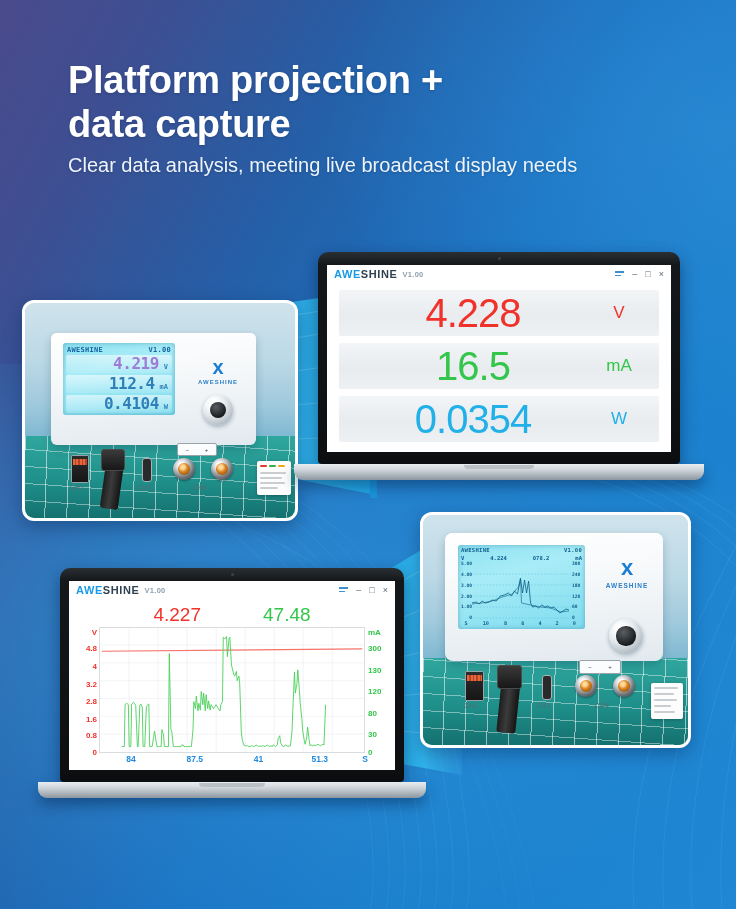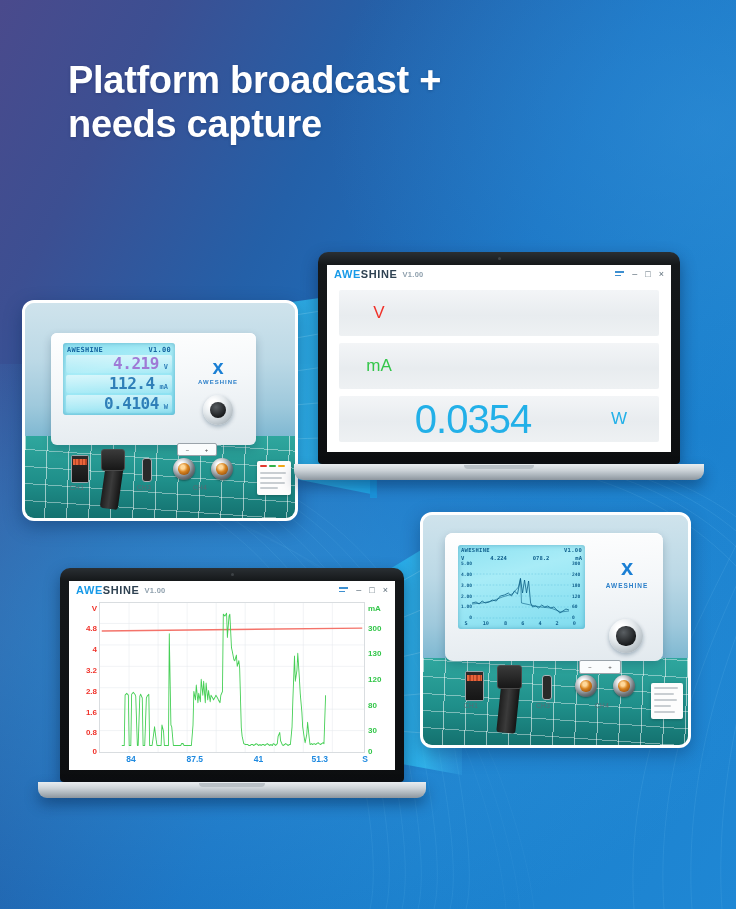--- a/index.html
+++ b/index.html
@@ -301,23 +301,24 @@
       </g>
       <g fill="none" stroke="#79c8f0" stroke-width="0.6" opacity="0.22">
         <path d="M230,520 C330,560 420,640 470,760 C500,840 505,900 506,909"></path>
         <path d="M250,530 C348,572 436,650 484,766 C514,846 519,900 520,909"></path>
         <path d="M270,540 C366,584 452,660 498,772 C528,852 533,900 534,909"></path>
       </g>
     </svg>
   </div>
 
   <div class="headline">
-    <div>Platform broadcast +</div>
-    <div>needs capture</div>
-  </div>
+    <div>Platform projection +</div>
+    <div>data capture</div>
+  </div>
+  <div class="subline">Clear data analysis, meeting live broadcast display needs</div>
 
   <div class="beam" style="left:180px;top:280px;width:260px;height:230px;">
     <svg width="260" height="230" viewBox="0 0 260 230">
       <defs>
         <linearGradient id="bm1" x1="0" y1="0" x2="1" y2="0">
           <stop offset="0%" stop-color="#3fb7f0" stop-opacity="0.15"></stop>
           <stop offset="45%" stop-color="#35c4f4" stop-opacity="0.72"></stop>
           <stop offset="100%" stop-color="#1fa7e8" stop-opacity="0.95"></stop>
         </linearGradient>
       </defs>
@@ -437,23 +438,25 @@
                   <i></i>
                 </span>
               <span>–</span>
               <span>□</span>
               <span>×</span>
             </div>
           </div>
 
           <div class="readouts">
             <div class="ro">
+              <div class="num" style="color:#f0322a;">4.228</div>
               <div class="unit" style="color:#f0322a;">V</div>
             </div>
             <div class="ro">
+              <div class="num" style="color:#33c64a;">16.5</div>
               <div class="unit" style="color:#33c64a;">mA</div>
             </div>
             <div class="ro">
               <div class="num" style="color:#22b0e8;">0.0354</div>
               <div class="unit" style="color:#22b0e8;">W</div>
             </div>
           </div>
         </div>
 
       </div>
@@ -474,20 +477,24 @@
                   <i></i>
                   <i></i>
                 </span>
               <span>–</span>
               <span>□</span>
               <span>×</span>
             </div>
           </div>
 
           <div class="chartwrap">
+            <div class="chart-head">
+              <div class="v1">4.227</div>
+              <div class="v2">47.48</div>
+            </div>
 
             <div class="plotarea">
               <div class="ax-left">
                 <span style="top:4%">V</span>
                 <span style="top:17%">4.8</span>
                 <span style="top:31%">4</span>
                 <span style="top:45%">3.2</span>
                 <span style="top:59%">2.8</span>
                 <span style="top:73%">1.6</span>
                 <span style="top:86%">0.8</span>

